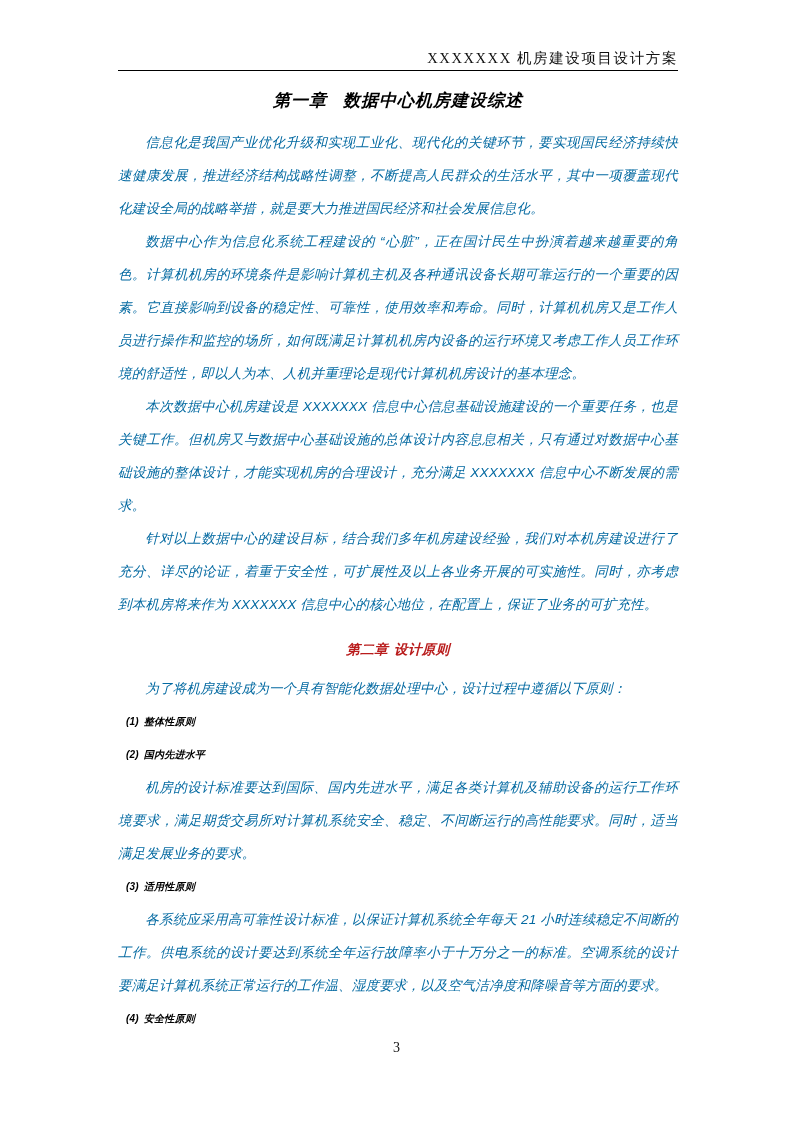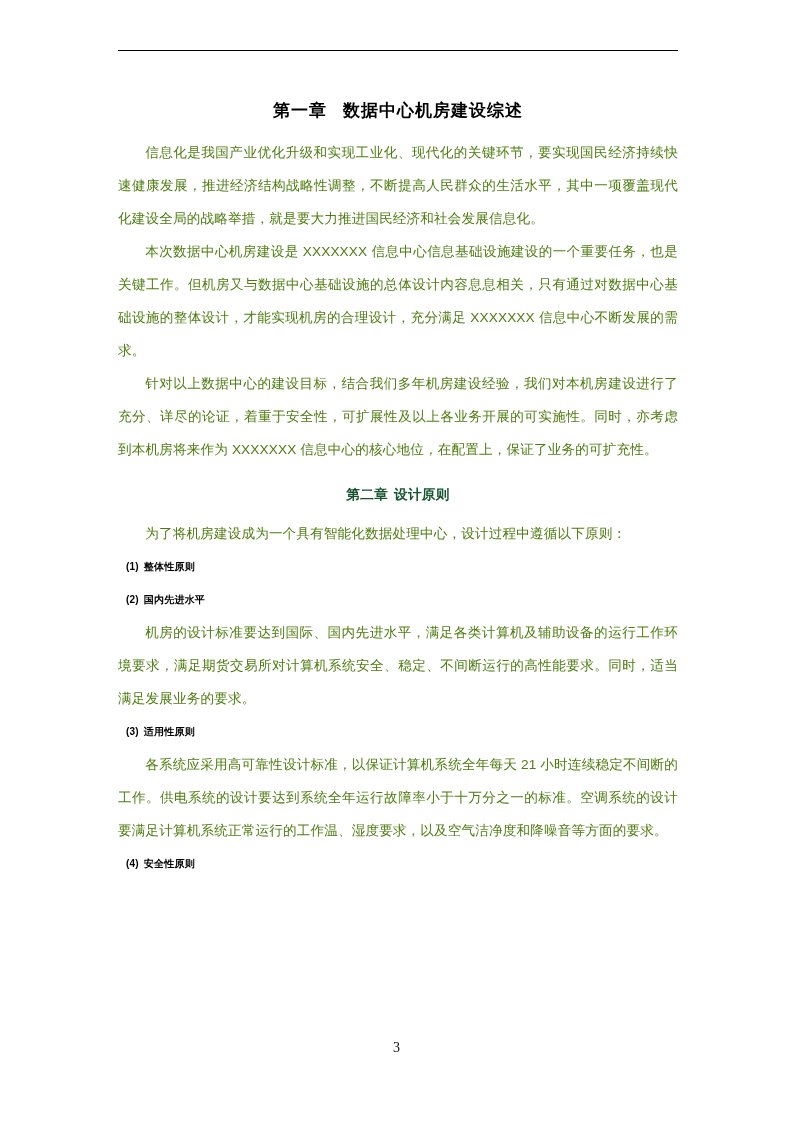--- a/index.html
+++ b/index.html
@@ -40,22 +40,23 @@
   .header-rule {
     margin-top: 2px;
     border-bottom: 1.2px solid #000000;
     width: 560px;
   }
 
   
   .content {
     position: absolute;
     left: 118px;
-    top: 96px;
+    top: 86px;
     width: 560px;
+    font-style: italic;
   }
 
   
   .chapter-title {
     font-family: "Liberation Serif", "DejaVu Serif", serif;
     font-size: 17px;
     font-weight: 700;
     text-align: center;
     letter-spacing: 1px;
     line-height: 30px;
@@ -68,36 +69,36 @@
   }
 
   
   p.para {
     margin: 0;
     font-size: 13.6px;
     line-height: 33px;
     text-align: justify;
     text-justify: inter-ideograph;
     text-indent: 2em;
-    color: #4d7c0f;
+    color: #0369a1;
     letter-spacing: 0.15px;
   }
   .para-block {
     margin-bottom: 0px;
   }
 
   
   .section-heading {
     font-size: 13.6px;
     font-weight: 700;
     text-align: center;
     line-height: 33px;
     margin: 12px 0 6px 0;
     letter-spacing: 0.3px;
-    color: #14532d;
+    color: #b91c1c;
   }
   .section-heading .gap {
     display: inline-block;
     width: 6px;
   }
 
   
   .principle-heading {
     font-size: 10px;
     font-weight: 700;
@@ -125,29 +126,31 @@
     font-size: 14px;
     color: #111111;
   }
 </style>
 </head>
 <body>
 
 <div class="page">
 
   <div class="header">
+    <div class="header-title">XXXXXXX 机房建设项目设计方案</div>
     <div class="header-rule"></div>
   </div>
 
   <div class="content">
 
     <h1 class="chapter-title"><span>第一章</span><span class="gap"></span><span>数据中心机房建设综述</span></h1>
 
     <div class="para-block">
       <p class="para">信息化是我国产业优化升级和实现工业化、现代化的关键环节，要实现国民经济持续快速健康发展，推进经济结构战略性调整，不断提高人民群众的生活水平，其中一项覆盖现代化建设全局的战略举措，就是要大力推进国民经济和社会发展信息化。</p>
+      <p class="para">数据中心作为信息化系统工程建设的 “心脏”，正在国计民生中扮演着越来越重要的角色。计算机机房的环境条件是影响计算机主机及各种通讯设备长期可靠运行的一个重要的因素。它直接影响到设备的稳定性、可靠性，使用效率和寿命。同时，计算机机房又是工作人员进行操作和监控的场所，如何既满足计算机机房内设备的运行环境又考虑工作人员工作环境的舒适性，即以人为本、人机并重理论是现代计算机机房设计的基本理念。</p>
       <p class="para">本次数据中心机房建设是 XXXXXXX 信息中心信息基础设施建设的一个重要任务，也是关键工作。但机房又与数据中心基础设施的总体设计内容息息相关，只有通过对数据中心基础设施的整体设计，才能实现机房的合理设计，充分满足 XXXXXXX 信息中心不断发展的需求。</p>
       <p class="para">针对以上数据中心的建设目标，结合我们多年机房建设经验，我们对本机房建设进行了充分、详尽的论证，着重于安全性，可扩展性及以上各业务开展的可实施性。同时，亦考虑到本机房将来作为 XXXXXXX 信息中心的核心地位，在配置上，保证了业务的可扩充性。</p>
     </div>
 
     <h2 class="section-heading"><span>第二章</span><span class="gap"></span><span>设计原则</span></h2>
 
     <p class="para">为了将机房建设成为一个具有智能化数据处理中心，设计过程中遵循以下原则：</p>
 
     <h3 class="principle-heading"><span class="num">(1)</span><span>整体性原则</span></h3>
 

